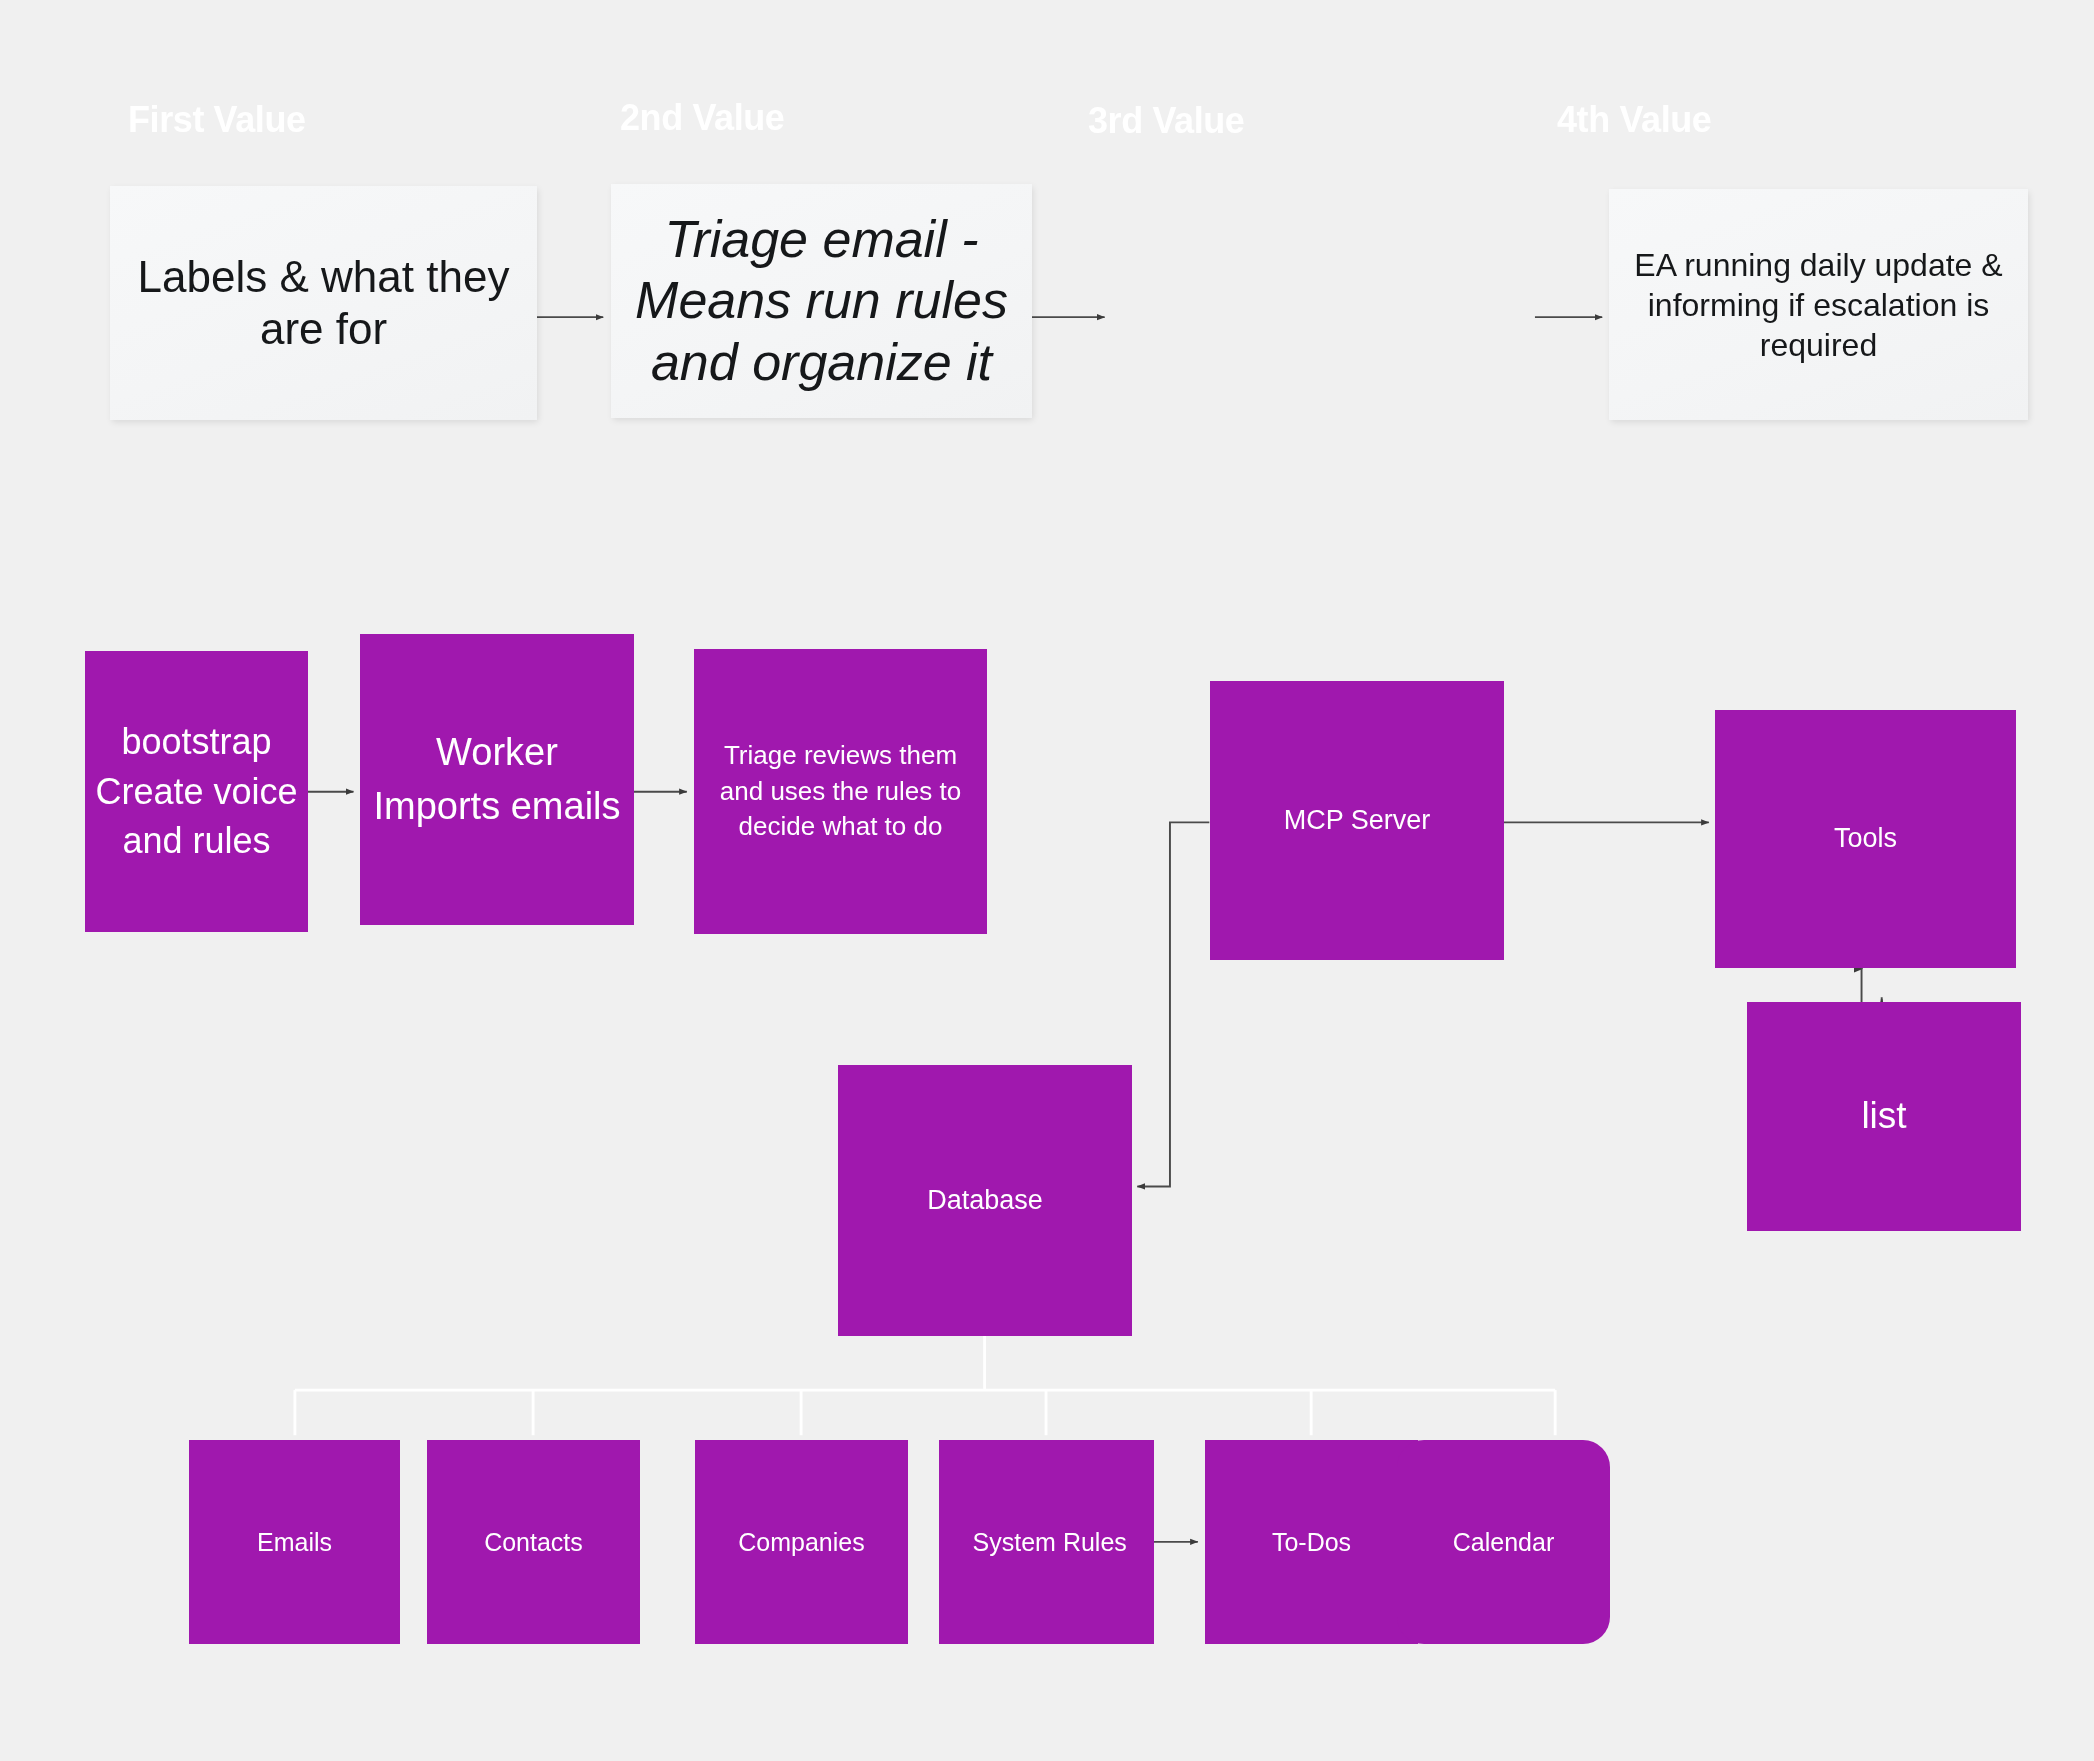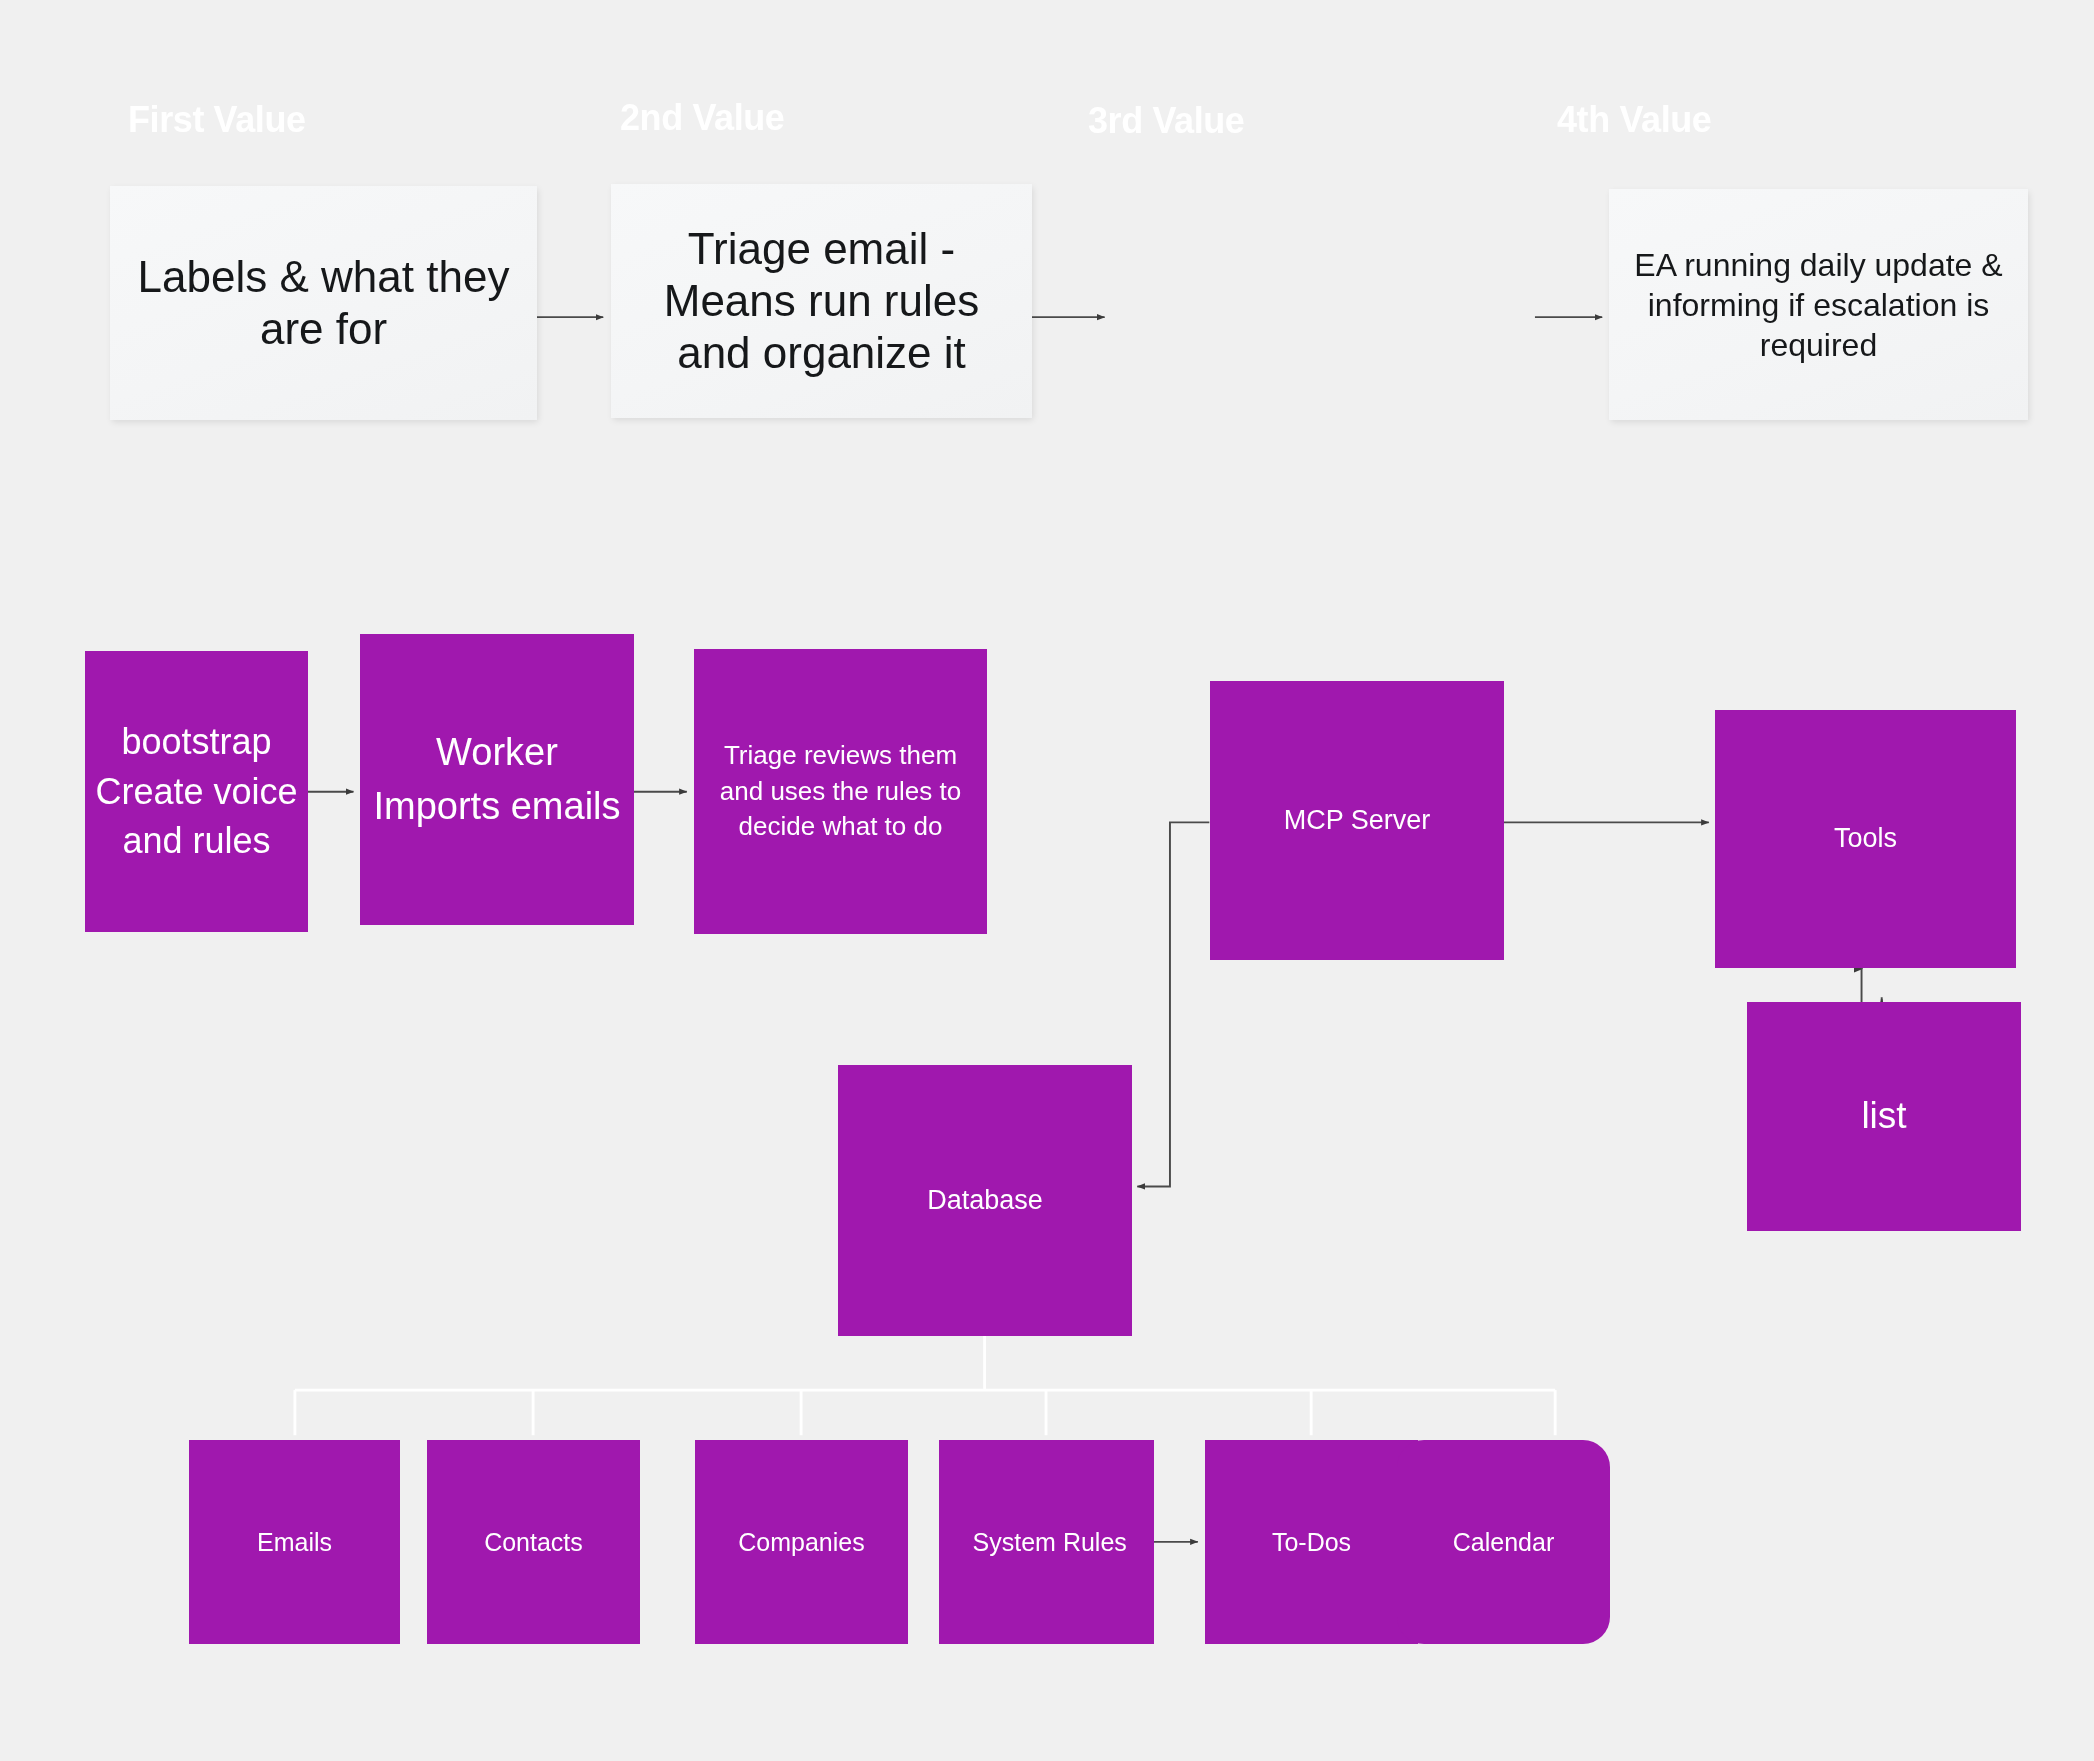--- a/index.html
+++ b/index.html
@@ -28,21 +28,21 @@
     background:linear-gradient(160deg,#f7f8f9 0%,#f4f5f6 55%,#f1f2f3 100%);
     box-shadow:1.9px 2.9px 6.7px rgba(0,0,0,0.10);
     display:flex;align-items:center;justify-content:center;
     text-align:center;
     color:#16181a;
     box-sizing:border-box;
     padding:5.8px 13.4px;
   }
   .card span{display:block;line-height:1.18;}
   .card.c1 span{font-size:44px;}
-  .card.c2 span{font-size:44px;}
+  .card.c2 span{font-size:52px;font-style:italic;}
   .card.c3 span{font-size:41px;}
   .card.c4 span{font-size:32px;line-height:1.25;}
 
   
   .node{
     position:absolute;
     background:#a018ae;
     color:#ffffff;
     display:flex;align-items:center;justify-content:center;
     text-align:center;

